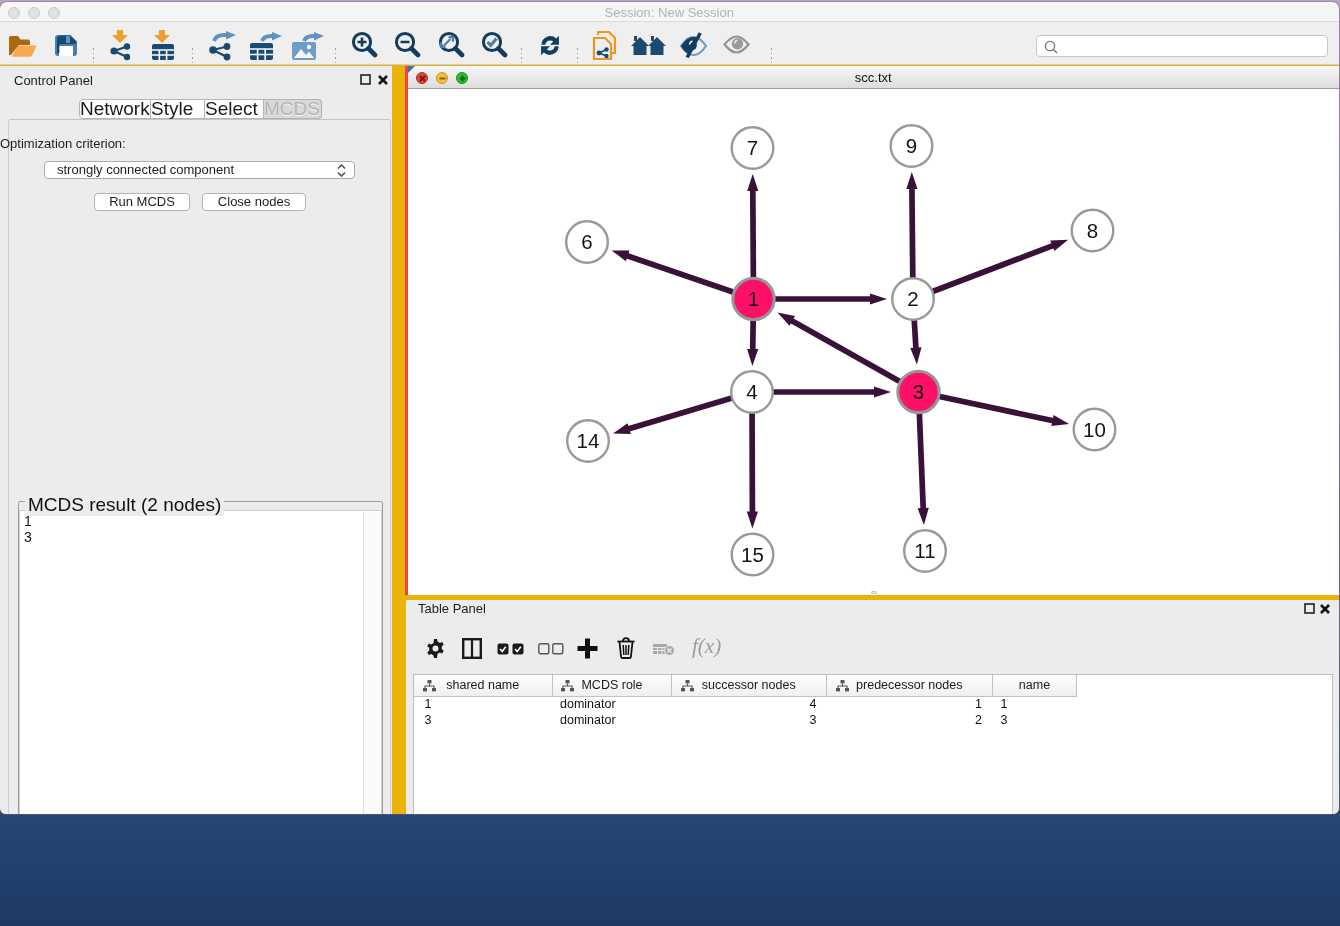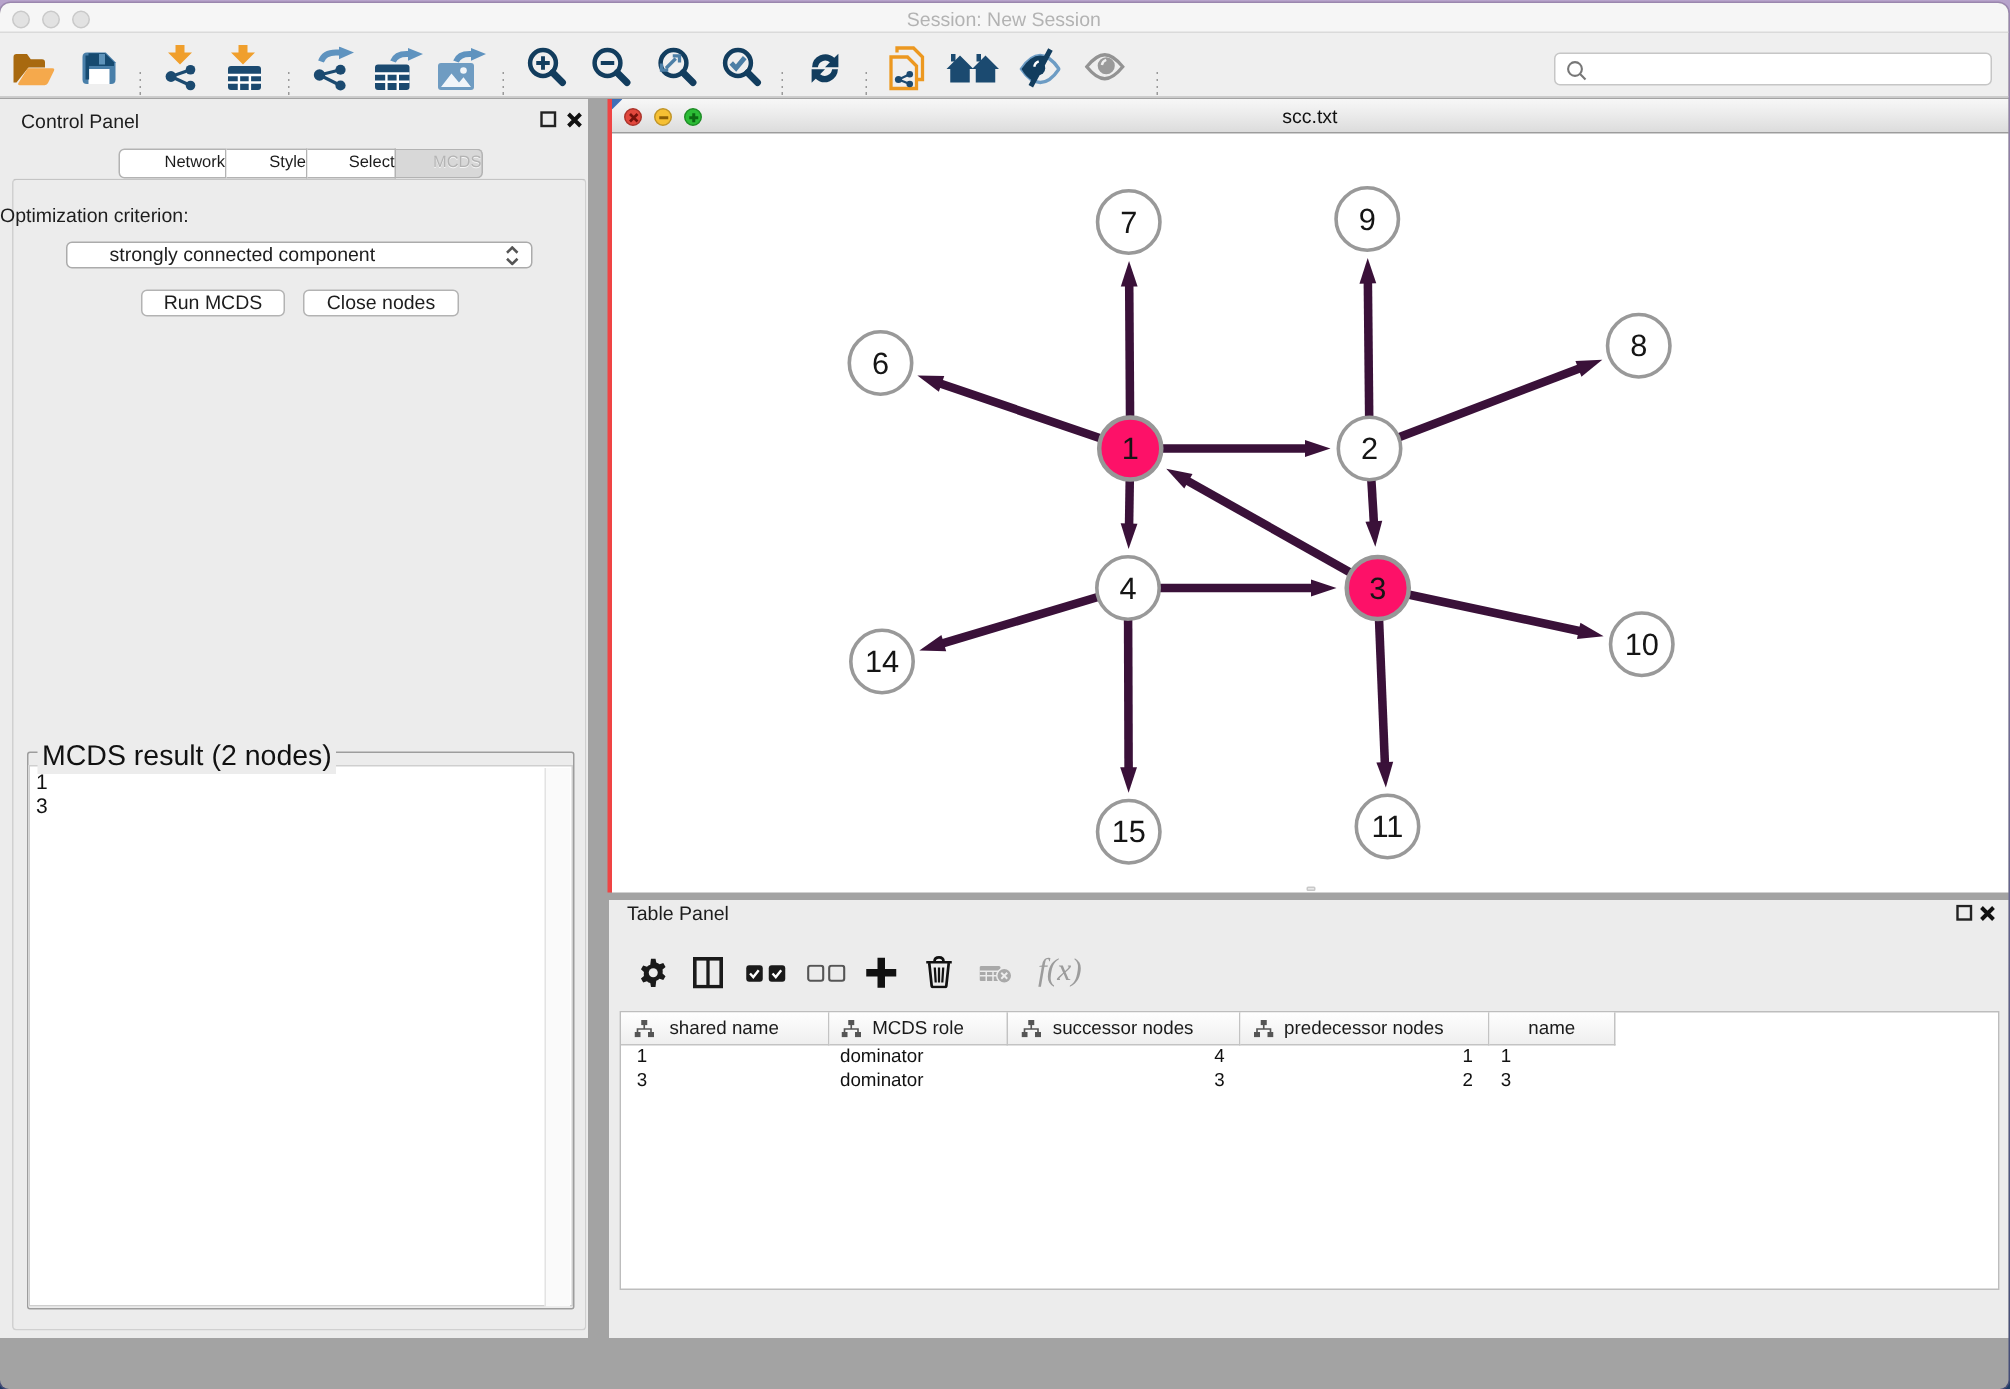--- a/index.html
+++ b/index.html
@@ -1,34 +1,34 @@
 <!DOCTYPE html>
 <html><head><meta charset="utf-8"><style>
 *{margin:0;padding:0;box-sizing:border-box}
 html,body{width:1340px;height:926px;overflow:hidden}
 body{font-family:"Liberation Sans",sans-serif;background:linear-gradient(180deg,#b7a3cb 0%,#a495bd 10%,#6f74a0 50%,#274672 88%,#1c3a64 100%)}
-.win{position:absolute;left:0;top:2px;width:1338.5px;height:924px;background:#a3a3a3;border-radius:7px 7px 6px 6px;overflow:hidden;box-shadow:0 0 0 1px rgba(120,100,140,.45)}
+.win{position:absolute;left:0;top:2px;width:1338.5px;height:812px;background:#eab308;border-radius:7px 7px 6px 6px;overflow:hidden;box-shadow:0 0 0 1px rgba(120,100,140,.45)}
 
 .titlebar{position:absolute;left:0;top:0;width:100%;height:20px;background:#f6f6f6;border-bottom:1px solid #dadada}
 .titlebar .tl{position:absolute;top:5px;width:12px;height:12px;border-radius:50%;background:#e2e2e2;border:1px solid #c9c9c9}
 .titlebar .t{position:absolute;top:3px;left:0;width:100%;text-align:center;font-size:13px;color:#b3b3b3}
 
 .toolbar{position:absolute;left:0;top:20px;width:100%;height:43px;background:#efefef;border-bottom:1px solid #cdcdcd}
 .tb{position:absolute;top:0}
 .sep{position:absolute;top:26px;width:1px;height:34px;background-image:repeating-linear-gradient(180deg,#9a9a9a 0 1.5px,transparent 1.5px 4.5px)}
 
 .cpanel{position:absolute;left:0;top:64px;width:392px;height:826px;background:#ececec}
 .cpanel .hdr{position:absolute;left:14px;top:7px;font-size:13px;color:#1d1d1d}
 .ttabs{position:absolute;top:33px;left:79px;height:20px;display:flex}
-.ttab{height:20px;background:#fff;border:1px solid #b3b3b3;border-left:none;font-size:11px;color:#1b1b1b;text-align:right;line-height:17px;white-space:nowrap}
+.ttab{height:20px;background:#fff;border:1px solid #b3b3b3;border-left:none;font-size:19px;color:#1b1b1b;text-align:left;line-height:17px;white-space:nowrap}
 .ttab.first{border-left:1px solid #b3b3b3;border-radius:4px 0 0 4px}
 .ttab.sel{background:#d8d8d8;color:#b4b4b4;text-shadow:0 1px 0 #f5f5f5;border-radius:0 4px 4px 0}
 .cbody{position:absolute;left:8px;top:53px;width:383px;height:768px;background:#ececec;border:1px solid #d0d0d0;border-top:1px solid #c4c4c4;border-radius:3px}
 .optlbl{position:absolute;left:0;top:70px;width:100%;font-size:13px;color:#1d1d1d}
-.dd{position:absolute;left:44px;top:95px;width:311px;height:18px;background:#fff;border:1px solid #ababab;border-radius:4px;font-size:13px;color:#1d1d1d;line-height:15px;padding-left:28px}
+.dd{position:absolute;left:44px;top:95px;width:311px;height:18px;background:#fff;border:1px solid #ababab;border-radius:4px;font-size:13px;color:#1d1d1d;line-height:15px;padding-left:12px}
 .btn{position:absolute;top:127px;height:18px;background:#fff;border:1px solid #b3b3b3;border-radius:4px;font-size:13px;color:#1d1d1d;text-align:center;line-height:16px}
 .rbox{position:absolute;left:18px;top:435px;width:365px;height:372px;border:1px solid #9d9d9d;border-radius:2px}
 .rbox .cap{position:absolute;left:6px;top:-8px;background:#ececec;padding:0 3px;font-size:19px;color:#111}
 .rbox .ta{position:absolute;left:0px;top:8px;width:363px;height:361px;background:#fff;border:1px solid #cfcfcf}
 .rbox .ta .txt{position:absolute;left:4px;top:3px;font-size:14px;color:#111;line-height:15.5px}
 .rbox .sb{position:absolute;right:1px;top:1px;width:17px;height:359px;background:#fafafa;border-left:1px solid #e3e3e3}
 
 .frame{position:absolute;left:405px;top:64px;width:933.5px;height:529px;border-left:3px solid #ef4444}
 .ftitle{position:absolute;left:0;top:0;width:100%;height:23px;background:linear-gradient(180deg,#f7f7f7 0%,#ececec 45%,#dcdcdc 100%);border-bottom:1px solid #9c9c9c}
 .ftitle .t{position:absolute;top:4px;left:0;width:100%;text-align:center;font-size:13px;color:#111;font-weight:500}

